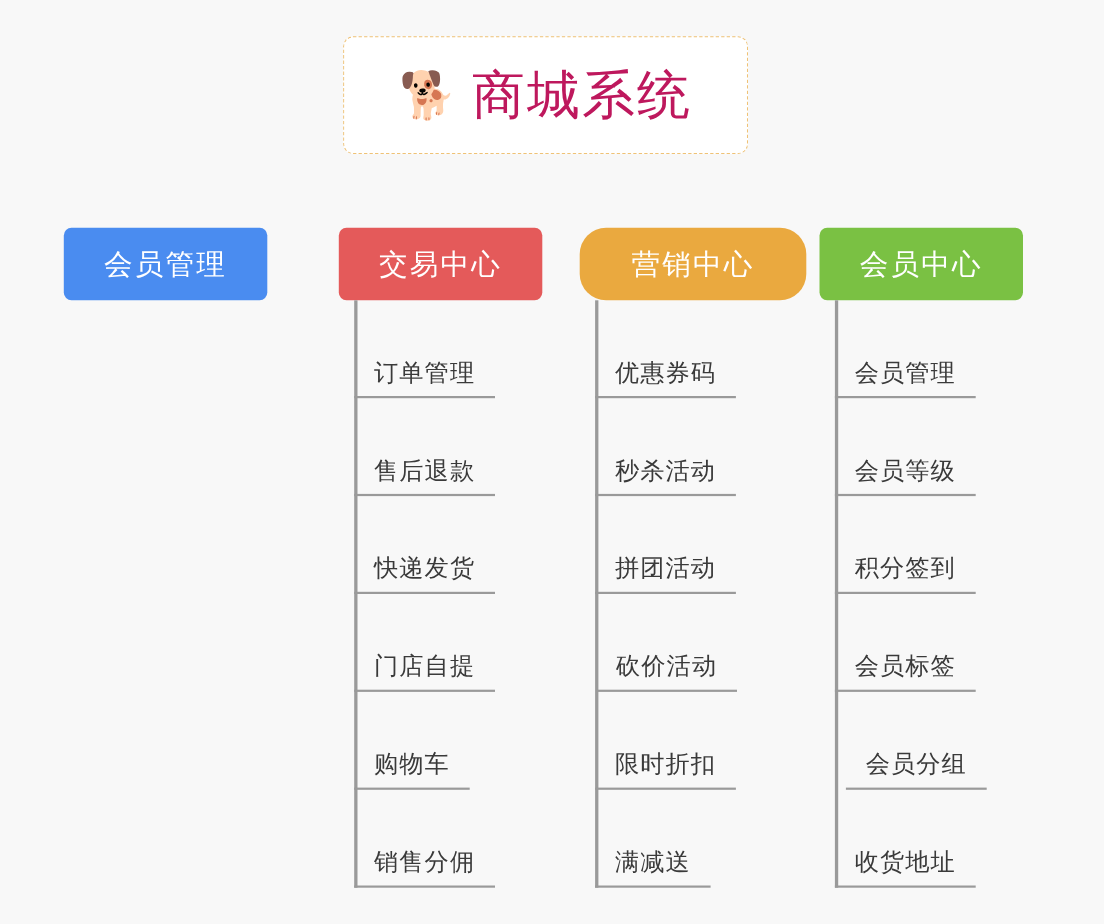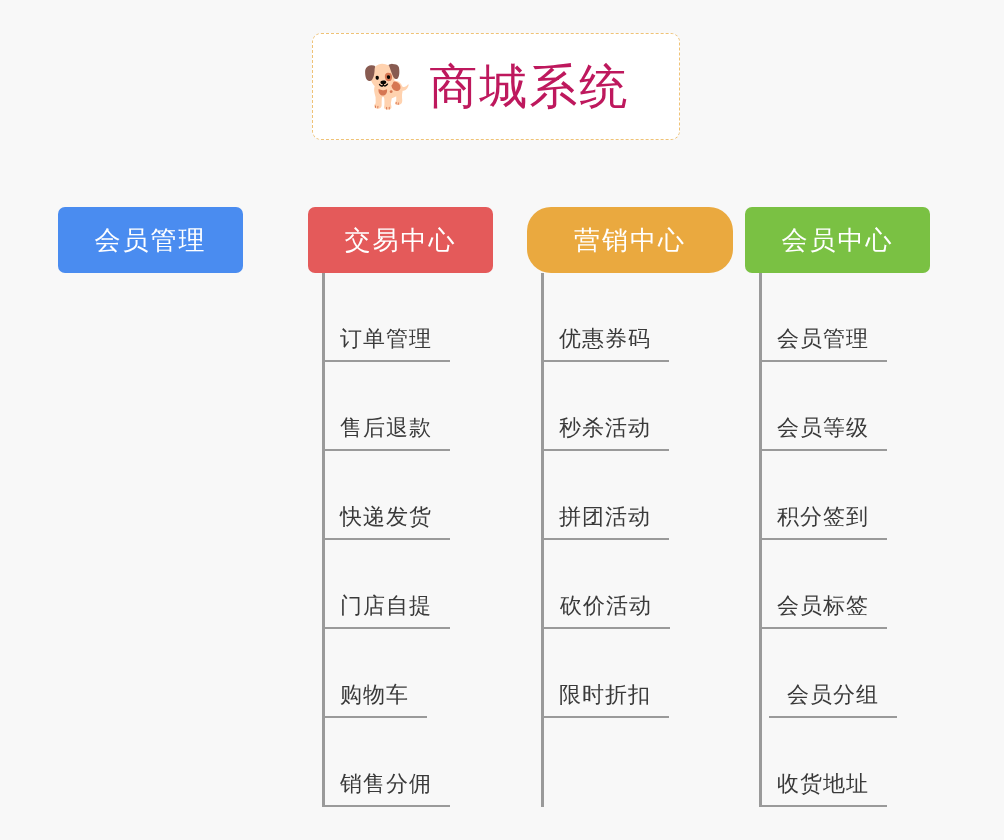--- a/index.html
+++ b/index.html
@@ -151,20 +151,23 @@
           </div>
           <div class="leaf" style="left: 14px; top: 178px;">
             <div class="leaf-inner">拼团活动</div>
           </div>
           <div class="leaf" style="left: 15px; top: 267px;">
             <div class="leaf-inner">砍价活动</div>
           </div>
           <div class="leaf" style="left: 14px; top: 356px;">
             <div class="leaf-inner">限时折扣</div>
           </div>
+          <div class="leaf" style="left: 14px; top: 445px;">
+            <div class="leaf-inner">满减送</div>
+          </div>
         </div>
       </div>
       <div class="column" style="left: 745px; width: 185px;">
         <div class="cat-box" style="background: rgb(122, 193, 67); width: 185px;">
           <span>会员中心</span>
         </div>
         <div class="items" style="height: 480px;">
           <div class="trunk" style="left: 14px; height: 534px;"></div>
           <div class="leaf" style="left: 14px; top: 0px;">
             <div class="leaf-inner">会员管理</div>

